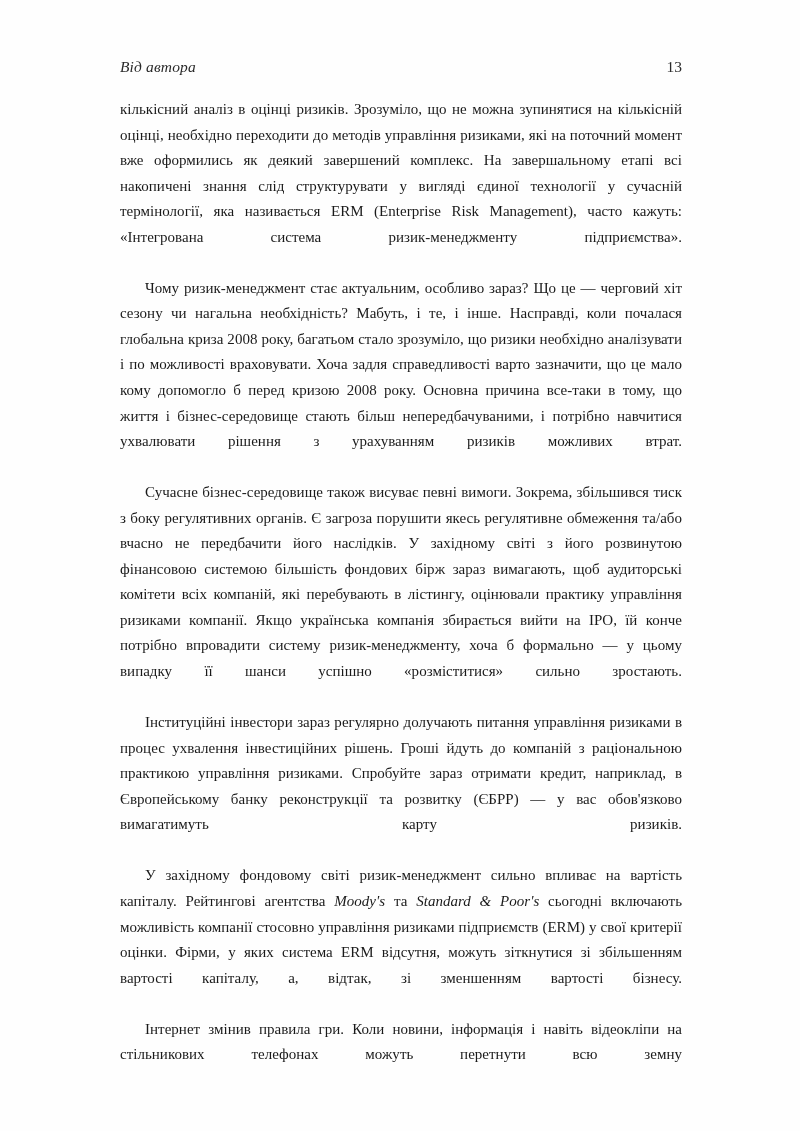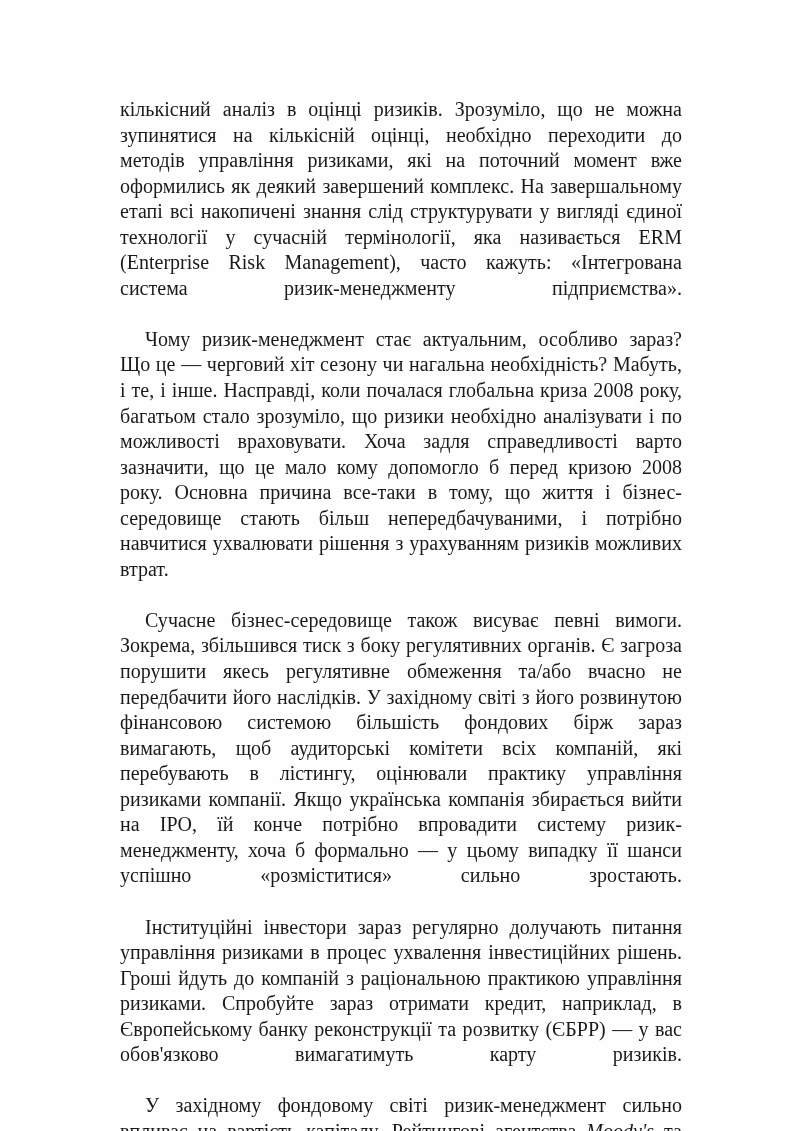--- a/index.html
+++ b/index.html
@@ -51,21 +51,21 @@
   
   .textblock {
     position: absolute;
     left: 120px;
     top: 97px;
     width: 562px;
   }
 
   p.para {
     margin: 0;
-    font-size: 20px;
+    font-size: 15px;
     line-height: 25.55px;
     text-align: justify;
     text-justify: inter-word;
     hyphens: manual;
     -webkit-hyphens: manual;
     text-indent: 25px;
     letter-spacing: 0.02px;
     word-spacing: 0.1px;
   }
   p.para.first {
@@ -85,20 +85,24 @@
   .nowrap {
     white-space: nowrap;
     margin-top: 14px;
   }
 </style>
 </head>
 <body>
 
 <div class="page">
 
+  <div class="running-head">
+    <span class="running-head-title">Від автора</span>
+    <span class="running-head-folio">13</span>
+  </div>
 
   <div class="textblock">
     <p class="para first">кількісний аналіз в оцінці ризиків. Зрозуміло, що не можна зупинятися на кількісній оцінці, необхідно переходити до методів управління ризиками, які на поточний момент вже оформились як деякий завершений комплекс. На завершальному етапі всі накопичені знання слід структурувати у вигляді єдиної технології у сучасній термінології, яка називається ERM (Enterprise Risk Management), часто кажуть: «Інтегрована система ризик-менеджменту підприємства».</p>
     <p class="para">Чому ризик-менеджмент стає актуальним, особливо зараз? Що це — черговий хіт сезону чи нагальна необхідність? Мабуть, і те, і інше. Насправді, коли почалася глобальна криза 2008 року, багатьом стало зрозуміло, що ризики необхідно аналізувати і по можливості враховувати. Хоча задля справедливості варто зазначити, що це мало кому допомогло б перед кризою 2008 року. Основна причина все-таки в тому, що життя і бізнес-середовище стають більш непередбачуваними, і потрібно навчитися ухвалювати рішення з урахуванням ризиків можливих втрат.</p>
     <p class="para">Сучасне бізнес-середовище також висуває певні вимоги. Зокрема, збільшився тиск з боку регулятивних органів. Є загроза порушити якесь регулятивне обмеження та/або вчасно не передбачити його наслідків. У західному світі з його розвинутою фінансовою системою більшість фондових бірж зараз вимагають, щоб аудиторські комітети всіх компаній, які перебувають в лістингу, оцінювали практику управління ризиками компанії. Якщо українська компанія збирається вийти на IPO, їй конче потрібно впровадити систему ризик-менеджменту, хоча б формально — у цьому випадку її шанси успішно «розміститися» сильно зростають.</p>
     <p class="para">Інституційні інвестори зараз регулярно долучають питання управління ризиками в процес ухвалення інвестиційних рішень. Гроші йдуть до компаній з раціональною практикою управління ризиками. Спробуйте зараз отримати кредит, наприклад, в Європейському банку реконструкції та розвитку (ЄБРР) — у вас обов'язково вимагатимуть карту ризиків.</p>
     <p class="para">У західному фондовому світі ризик-менеджмент сильно впливає на вартість капіталу. Рейтингові агентства <span class="it nowrap">Moody's</span> та <span class="it nowrap">Standard &amp; Poor's</span> сьогодні включають можливість компанії стосовно управління ризиками підприємств (ERM) у свої критерії оцінки. Фірми, у яких система ERM відсутня, можуть зіткнутися зі збільшенням вартості капіталу, а, відтак, зі зменшенням вартості бізнесу.</p>
     <p class="para">Інтернет змінив правила гри. Коли новини, інформація і навіть відеокліпи на стільникових телефонах можуть перетнути всю земну</p>
   </div>
 

